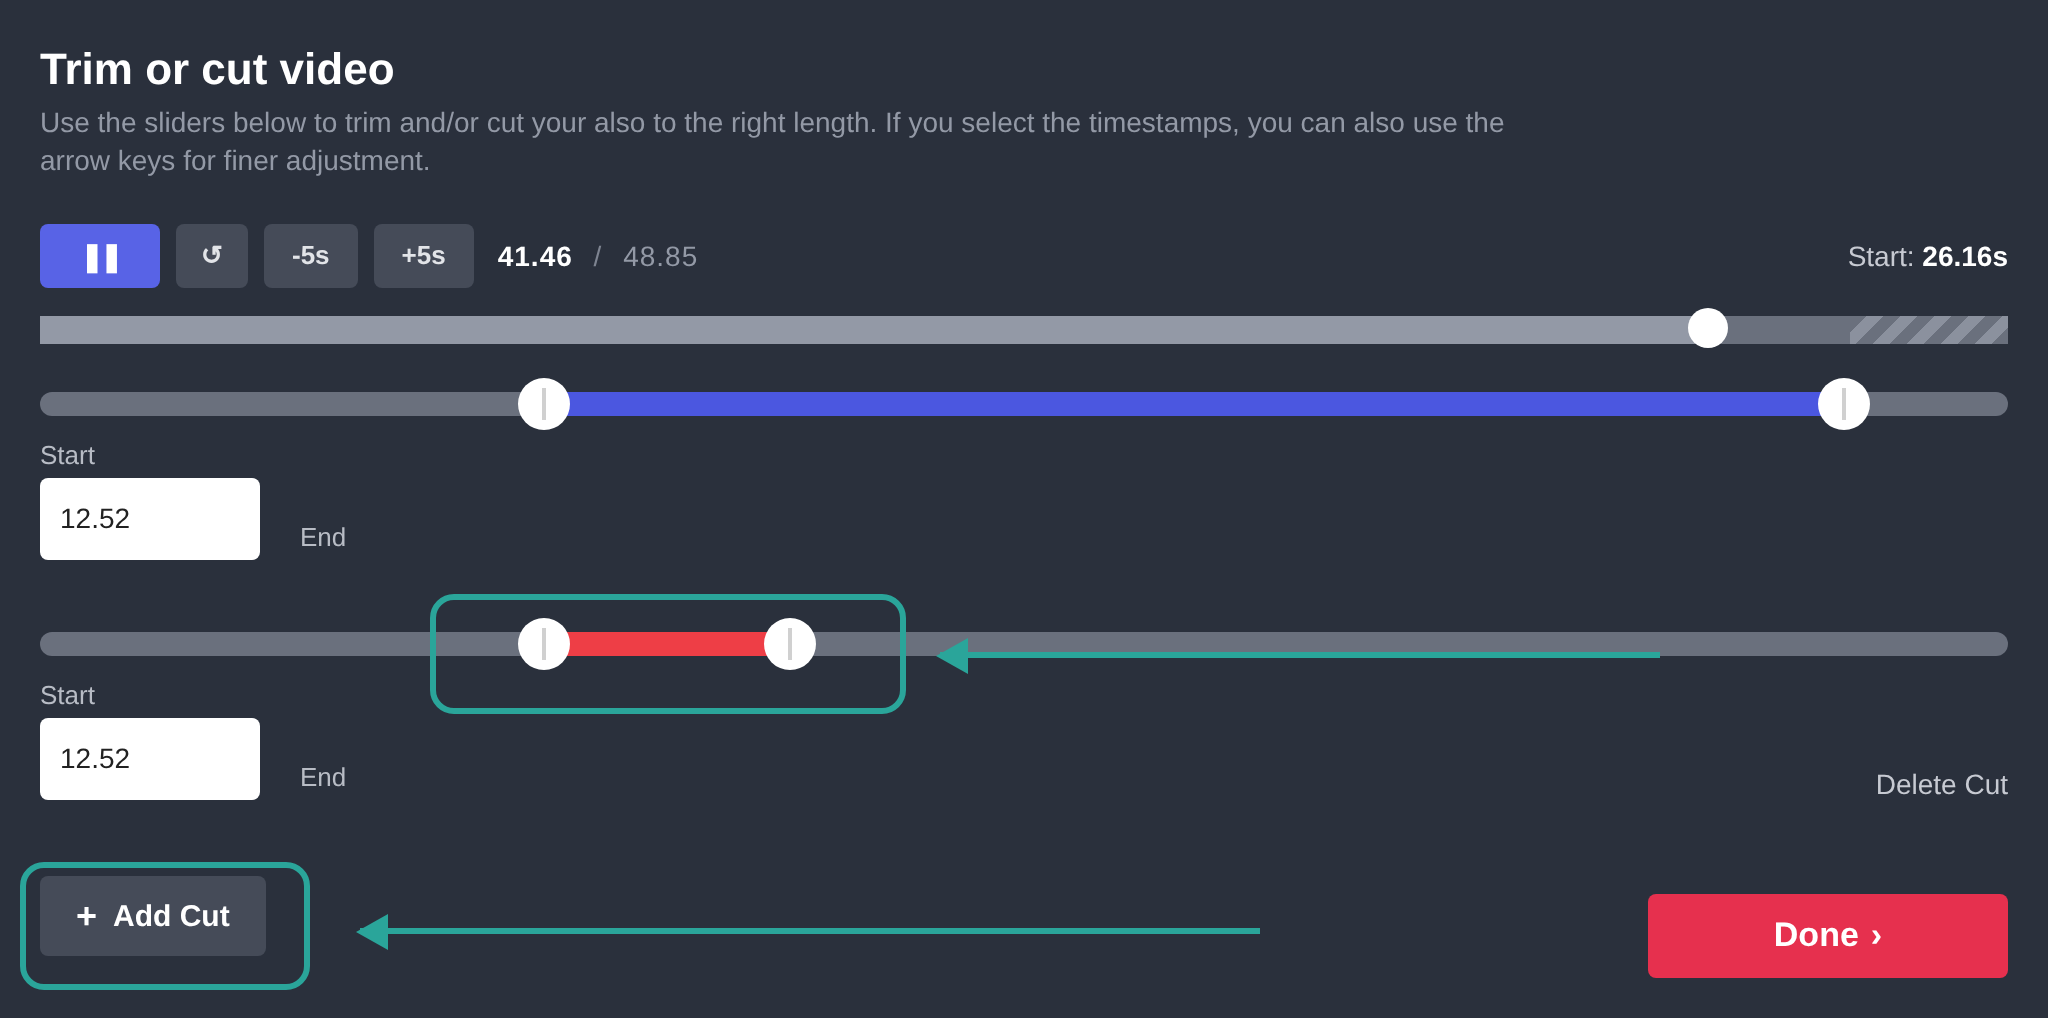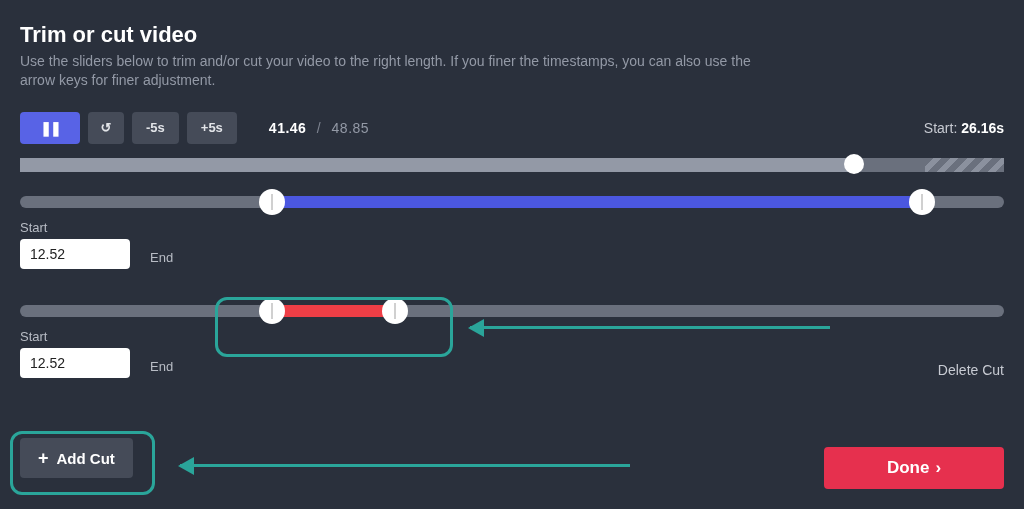--- a/index.html
+++ b/index.html
@@ -4,58 +4,58 @@
 <style>
   *{box-sizing:border-box;margin:0;padding:0;font-family:"Segoe UI",Arial,sans-serif;}
   body{background:#2a303c;color:#d0d3d8;width:1024px;height:509px;overflow:hidden;padding:22px 20px 0 20px;position:relative;}
   h1{color:#fff;font-size:22px;font-weight:700;margin-bottom:4px;}
   .desc{color:#9399a6;font-size:14px;line-height:1.35;max-width:740px;}
 
   .controls-row{display:flex;align-items:center;margin-top:22px;gap:8px;}
   .btn{height:32px;padding:0 14px;border:none;border-radius:4px;background:#454b58;color:#e2e4e8;font-size:13px;font-weight:600;cursor:pointer;display:flex;align-items:center;justify-content:center;}
   .btn.primary{background:#5863e6;color:#fff;width:60px;}
   .btn.icon{width:36px;padding:0;}
-  .times{margin-left:24px;font-size:14px;letter-spacing:.5px;}
+  .times{margin-left:4px;font-size:14px;letter-spacing:.5px;}
   .times .cur{color:#fff;font-weight:600;}
   .times .sep{color:#7e8491;margin:0 6px;}
   .times .dur{color:#9399a6;}
   .output{margin-left:auto;font-size:14px;color:#c7cad2;}
   .output b{color:#fff;font-weight:700;}
 
   .progress{position:relative;height:14px;background:#6a707d;border-radius:2px;margin-top:14px;}
   .progress .fill{position:absolute;left:0;top:0;bottom:0;background:#9399a6;}
   .progress .stripe{position:absolute;top:0;bottom:0;background:repeating-linear-gradient(135deg,#6a707d 0 6px,#8b919e 6px 12px);}
   .ph{position:absolute;top:-4px;width:20px;height:20px;border-radius:50%;background:#fff;transform:translateX(-50%);}
 
   .track{position:relative;height:12px;background:#6a707d;border-radius:6px;margin-top:24px;}
   .range{position:absolute;top:0;bottom:0;border-radius:6px;}
   .range.blue{background:#4b57e0;}
   .range.red{background:#ee3e46;}
   .knob{position:absolute;top:50%;width:26px;height:26px;border-radius:50%;background:#fff;transform:translate(-50%,-50%);cursor:grab;}
   .knob:after{content:"";position:absolute;left:50%;top:5px;bottom:5px;width:2px;background:#d0d0d0;transform:translateX(-50%);}
 
   .se-row{display:flex;gap:20px;margin-top:12px;align-items:flex-end;}
   .field label{display:block;font-size:13px;color:#b8bcc5;margin-bottom:4px;}
-  .field input{width:110px;height:30px;border:none;border-radius:4px;padding:0 10px;font-size:14px;background:#fff;color:#222;}
+  .field input{width:110px;height:41px;border:none;border-radius:4px;padding:0 10px;font-size:14px;background:#fff;color:#222;}
   .delcut{margin-left:auto;font-size:14px;color:#c7cad2;cursor:pointer;text-align:right;}
 
   .bottom{position:absolute;left:20px;right:20px;bottom:20px;display:flex;align-items:center;}
   .addcut{height:40px;padding:0 18px;border:none;border-radius:4px;background:#454b58;color:#fff;font-size:15px;font-weight:600;cursor:pointer;display:flex;align-items:center;gap:8px;}
   .done{margin-left:auto;height:42px;width:180px;border:none;border-radius:4px;background:#e6304e;color:#fff;font-size:17px;font-weight:700;cursor:pointer;display:flex;align-items:center;justify-content:center;gap:6px;margin-top:20px;}
 
   
   .anno-box{position:absolute;border:3px solid #2aa59a;border-radius:12px;pointer-events:none;}
   .anno-arrow{position:absolute;height:3px;background:#2aa59a;pointer-events:none;}
   .anno-arrow:before{content:"";position:absolute;left:-2px;top:-7px;border:9px solid transparent;border-right:16px solid #2aa59a;border-left:none;}
 </style>
 </head>
 <body>
 
 <h1>Trim or cut video</h1>
-<p class="desc">Use the sliders below to trim and/or cut your video to the right length. If you finer the timestamps, you can also use the arrow keys for finer adjustment.</p>
+<p class="desc">Use the sliders below to trim and/or cut your also to the right length. If you select the timestamps, you can also use the arrow keys for finer adjustment.</p>
 
 <div class="controls-row">
   <button class="btn primary">
     <span style="font-size:14px;letter-spacing:-2px;">❚❚</span>
   </button>
   <button class="btn icon">
     <span>↺</span>
   </button>
   <button class="btn">-5s</button>
   <button class="btn">+5s</button>

